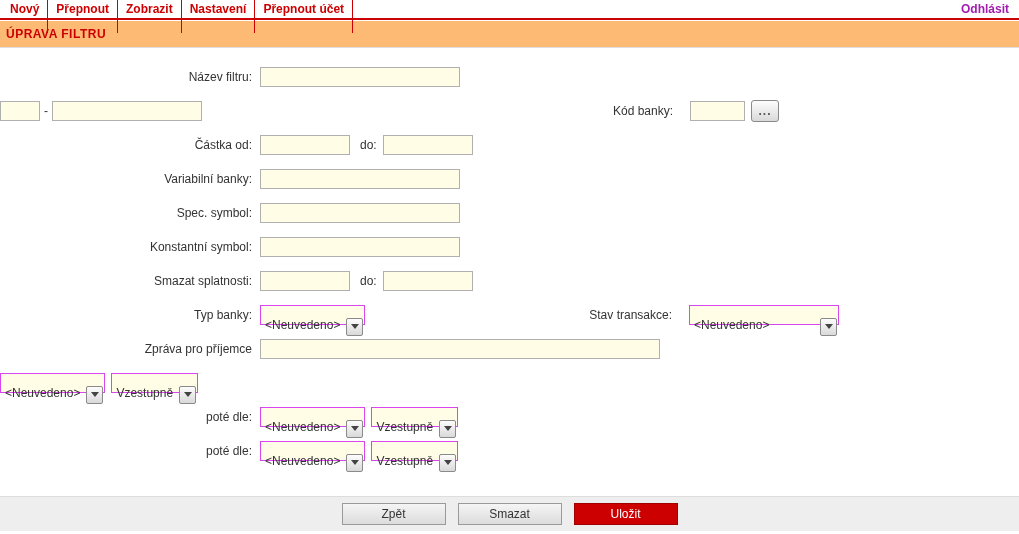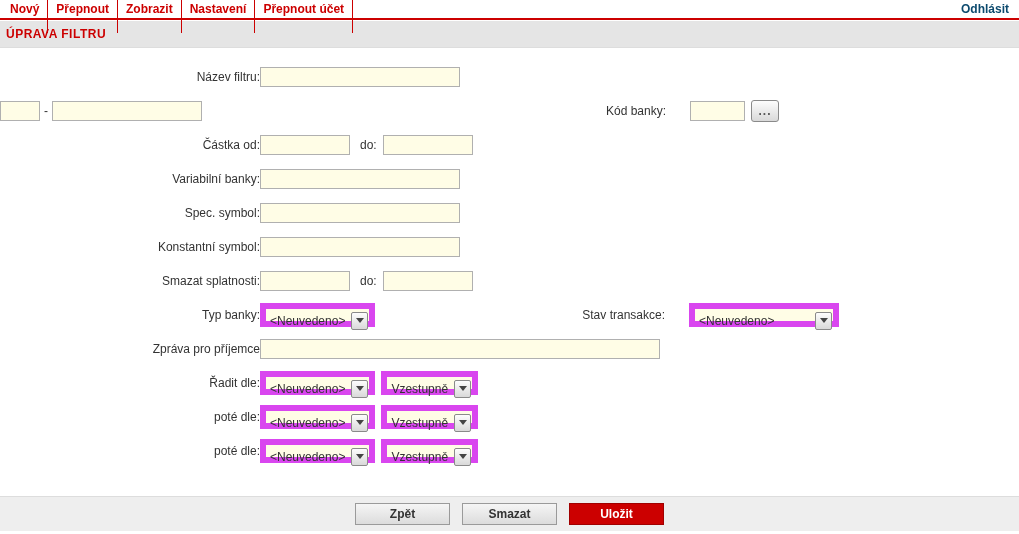--- a/index.html
+++ b/index.html
@@ -24,27 +24,27 @@
     color: #cc0000;
     font-weight: bold;
     padding: 16px 8px;
     cursor: pointer;
     border-right: 1px solid #cc0000;
     line-height: 16px;
   }
   .menubar .menu-item:last-of-type { border-right: 1px solid #cc0000; }
   .menubar-spacer { flex: 1; }
   .menubar .logout {
-    color: #0c4a6e;
+    color: #a21caf;
     font-weight: bold;
     padding: 0 8px;
     cursor: pointer;
   }
   .section-title-bar {
-    background: #e5e5e5;
+    background: #fdba74;
     border-top: 1px solid #fff;
     border-bottom: 1px solid #ddd;
     padding: 6px 6px;
   }
   .section-title {
     color: #cc0000;
     font-weight: bold;
     font-size: 12px;
     letter-spacing: 0.5px;
   }
@@ -53,31 +53,32 @@
   }
   .form-row {
     display: flex;
     align-items: center;
     height: 30px;
     margin: 4px 0;
   }
   .label-cell {
     width: 260px;
     text-align: right;
+    padding-right: 8px;
     color: #333;
   }
   .input-cell {
     display: flex;
     align-items: center;
     flex: 1;
   }
   .second-label {
     width: 170px;
     text-align: right;
-    padding-right: 24px;
+    padding-right: 17px;
   }
   .second-input {
     display: flex;
     align-items: center;
   }
   input.txt {
     border: 1px solid #b0b0b0;
     background: #fffde6;
     height: 20px;
     padding: 0 3px;
@@ -88,22 +89,21 @@
   .w-acct  { width: 150px; }
   .w-med   { width: 200px; }
   .w-amt   { width: 90px; }
   .w-bank  { width: 55px; }
   .w-msg   { width: 400px; }
   .dash { margin: 0 4px; }
   .mini-label { margin: 0 6px 0 10px; }
 
   .select-like {
     display: inline-flex;
-    align-items: center;
-    border: 6px solid #d946ef;
+    border: 1px solid #d946ef;
     background: #fffde6;
     height: 20px;
     padding: 12px 0 0 4px;
     font-size: 12px;
     cursor: pointer;
   }
   .select-like .sel-text { padding-right: 6px; white-space: nowrap; }
   .select-arrow {
     width: 17px;
     height: 18px;
@@ -136,30 +136,29 @@
   .button-bar-wrap {
     background: #eeeeee;
     border-top: 1px solid #ddd;
     margin-top: 30px;
     padding: 6px 0;
     display: flex;
     justify-content: center;
     gap: 12px;
   }
   .btn {
-    width: 95px;
+    width: 104px;
     height: 22px;
     border: 1px solid #9a9a9a;
     background: linear-gradient(#f5f5f5,#dcdcdc);
     font-family: inherit;
     font-size: 12px;
     cursor: pointer;
     text-align: center;
     line-height: 20px;
-    font-weight: bold;
   }
   .btn-primary {
     background: #cc0000;
     border: 1px solid #a00000;
     color: #fff;
   }
 </style>
 </head>
 <body>
 
@@ -268,21 +267,20 @@
   </div>
 
   <div class="form-row">
     <div class="label-cell">Zpráva pro příjemce</div>
     <div class="input-cell">
       <input class="txt w-msg" value="" style="">
     </div>
   </div>
 
   <div class="form-row">
-    <div class="label-cell">Řadit dle:</div>
     <div class="input-cell">
       <div class="select-like">
         <span class="sel-text">&lt;Neuvedeno&gt;</span>
         <span class="select-arrow">
             <svg width="8" height="6">
               <polygon points="0,0 8,0 4,5" fill="#444"></polygon>
             </svg>
           </span>
       </div>
       <div style="width:6px"></div>

